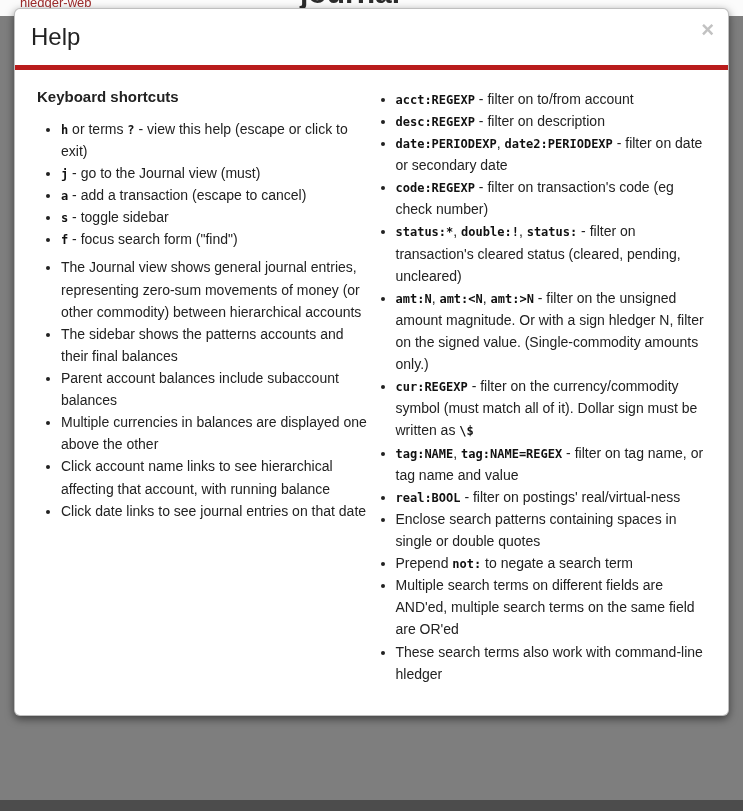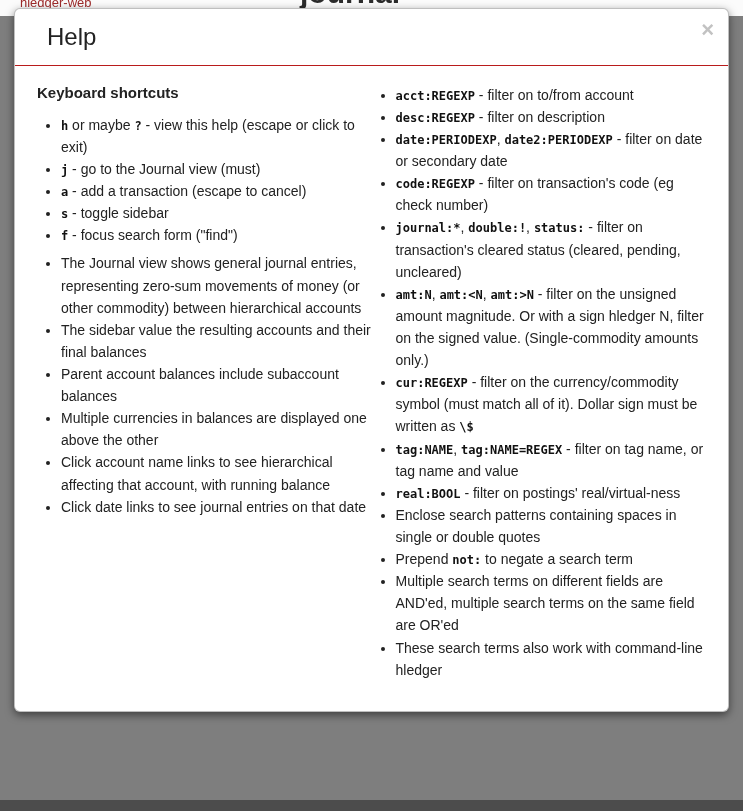--- a/index.html
+++ b/index.html
@@ -32,22 +32,22 @@
   
   .modal {
     position: relative; z-index: 5;
     width: 715px; margin: 8px auto 0;
     background: #ffffff;
     border: 1px solid rgba(0,0,0,0.25);
     border-radius: 6px;
     box-shadow: 0 3px 9px rgba(0,0,0,0.5);
   }
   .modal-header {
-    padding: 14px 32px 13px;
-    border-bottom: 1px solid #b91c1c;
+    padding: 14px 16px 13px;
+    border-bottom: 5px solid #b91c1c;
     position: relative;
   }
   .modal-title {
     font-size: 24px; font-weight: 500; color: #222; line-height: 1.2;
   }
   .close-btn {
     position: absolute; top: 10px; right: 14px;
     background: none; border: none; cursor: pointer;
     font-size: 22px; font-weight: bold; color: #c2c2c2; line-height: 1;
     font-family: "Liberation Sans", sans-serif;
@@ -95,42 +95,42 @@
 
 <div class="modal">
   <div class="modal-header">
     <h4 class="modal-title">Help</h4>
     <button class="close-btn">×</button>
   </div>
   <div class="modal-body">
     <div class="col">
         <div class="section-heading">Keyboard shortcuts</div>
         <ul class="help-list">
-          <li><code class="code-term">h</code><span> or maybe </span><code class="code-term">?</code><span> - view this help (escape or click to exit)</span></li>
+          <li><code class="code-term">h</code><span> or terms </span><code class="code-term">?</code><span> - view this help (escape or click to exit)</span></li>
           <li><code class="code-term">j</code><span> - go to the Journal view (must)</span></li>
           <li><code class="code-term">a</code><span> - add a transaction (escape to cancel)</span></li>
           <li><code class="code-term">s</code><span> - toggle sidebar</span></li>
           <li><code class="code-term">f</code><span> - focus search form ("find")</span></li>
         </ul>
         <ul class="help-list">
           <li><span>The Journal view shows general journal entries, representing zero-sum movements of money (or other commodity) between hierarchical accounts</span></li>
-          <li><span>The sidebar value the resulting accounts and their final balances</span></li>
+          <li><span>The sidebar shows the patterns accounts and their final balances</span></li>
           <li><span>Parent account balances include subaccount balances</span></li>
           <li><span>Multiple currencies in balances are displayed one above the other</span></li>
           <li><span>Click account name links to see hierarchical affecting that account, with running balance</span></li>
           <li><span>Click date links to see journal entries on that date</span></li>
         </ul>
       </div>
     <div class="col">
         <ul class="help-list">
           <li><code class="code-term">acct:REGEXP</code><span> - filter on to/from account</span></li>
           <li><code class="code-term">desc:REGEXP</code><span> - filter on description</span></li>
           <li><code class="code-term">date:PERIODEXP</code><span>, </span><code class="code-term">date2:PERIODEXP</code><span> - filter on date or secondary date</span></li>
           <li><code class="code-term">code:REGEXP</code><span> - filter on transaction's code (eg check number)</span></li>
-          <li><code class="code-term">journal:*</code><span>, </span><code class="code-term">double:!</code><span>, </span><code class="code-term">status:</code><span> - filter on transaction's cleared status (cleared, pending, uncleared)</span></li>
+          <li><code class="code-term">status:*</code><span>, </span><code class="code-term">double:!</code><span>, </span><code class="code-term">status:</code><span> - filter on transaction's cleared status (cleared, pending, uncleared)</span></li>
           <li><code class="code-term">amt:N</code><span>, </span><code class="code-term">amt:&lt;N</code><span>, </span><code class="code-term">amt:&gt;N</code><span> - filter on the unsigned amount magnitude. Or with a sign hledger N, filter on the signed value. (Single-commodity amounts only.)</span></li>
           <li><code class="code-term">cur:REGEXP</code><span> - filter on the currency/commodity symbol (must match all of it). Dollar sign must be written as </span><code class="code-term">\$</code></li>
           <li><code class="code-term">tag:NAME</code><span>, </span><code class="code-term">tag:NAME=REGEX</code><span> - filter on tag name, or tag name and value</span></li>
           <li><code class="code-term">real:BOOL</code><span> - filter on postings' real/virtual-ness</span></li>
           <li><span>Enclose search patterns containing spaces in single or double quotes</span></li>
           <li><span>Prepend </span><code class="code-term">not:</code><span> to negate a search term</span></li>
           <li><span>Multiple search terms on different fields are AND'ed, multiple search terms on the same field are OR'ed</span></li>
           <li><span>These search terms also work with command-line hledger</span></li>
         </ul>
       </div>

